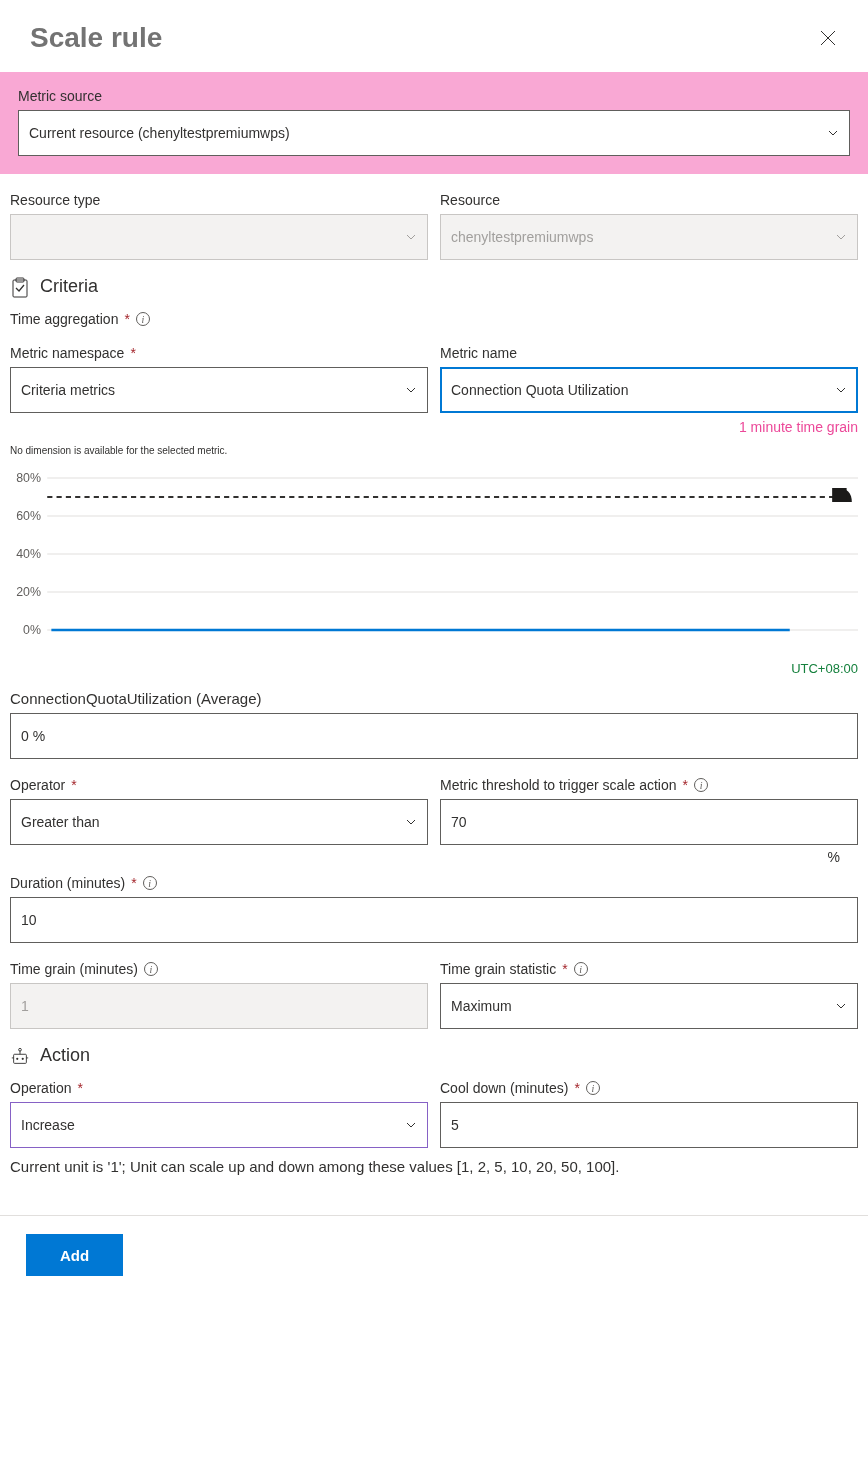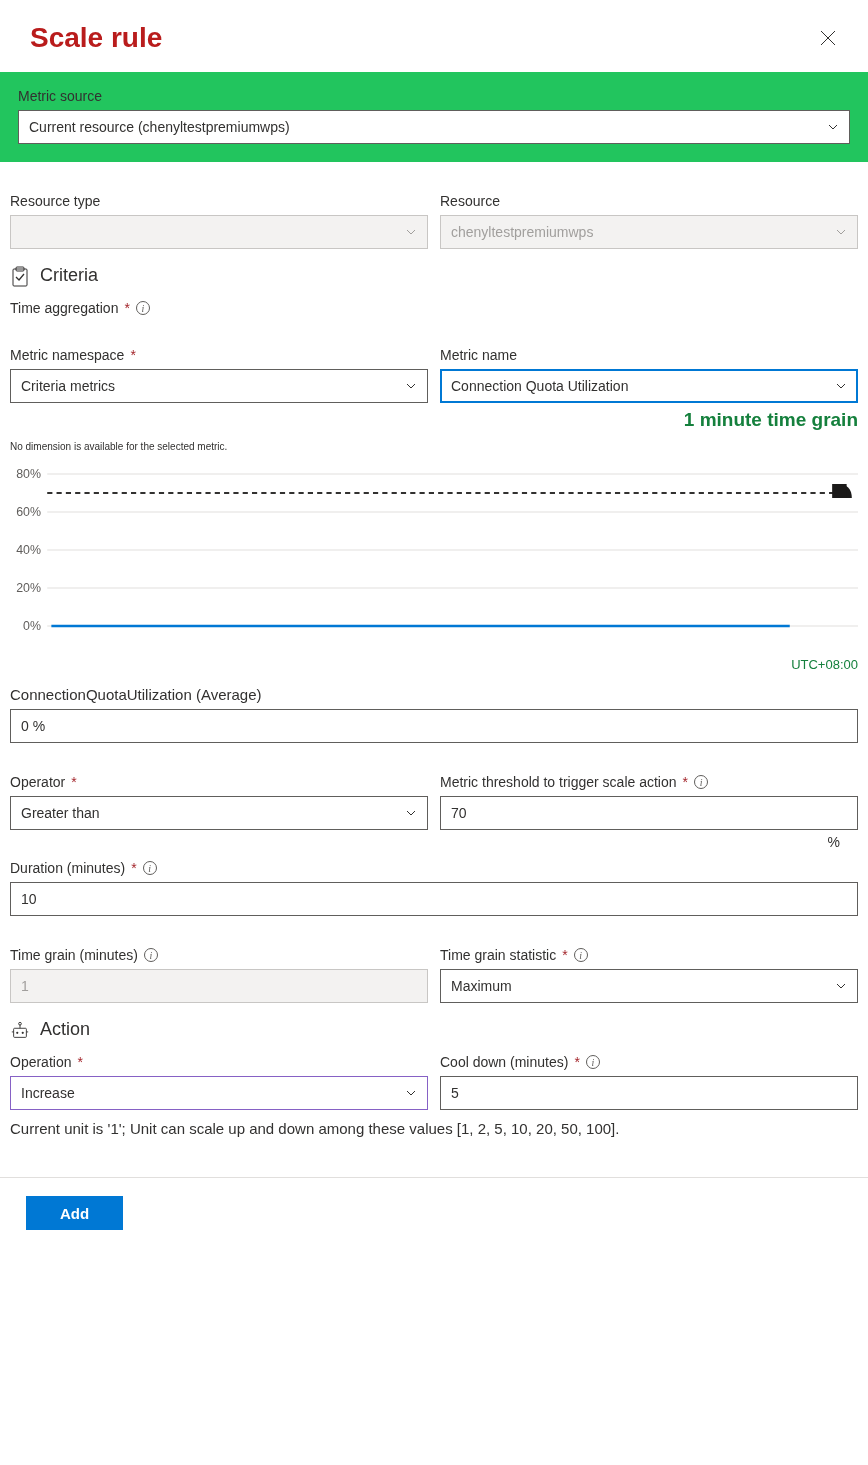--- a/index.html
+++ b/index.html
@@ -12,31 +12,31 @@
 }
 .header {
   display: flex;
   justify-content: space-between;
   align-items: center;
   padding: 22px 26px 18px 30px;
 }
 .header h1 {
   font-size: 28px;
   font-weight: 600;
-  color: #b91c1c;
+  color: #737373;
 }
 .close-btn {
   width: 28px; height: 28px;
   display: flex; align-items: center; justify-content: center;
   cursor: pointer;
   font-size: 18px;
   color: #323130;
 }
 .gray-section {
-  background: #22c55e;
+  background: #f9a8d4;
   padding: 16px 18px 18px 18px;
 }
 .label {
   font-size: 14px;
   color: #323130;
   margin-bottom: 6px;
   display: flex;
   align-items: center;
   gap: 6px;
 }
@@ -48,21 +48,21 @@
   display: inline-flex;
   align-items: center;
   justify-content: center;
   font-size: 10px;
   color: #605e5c;
   font-style: italic;
   font-family: Georgia, serif;
 }
 .select-box, .input-box {
   width: 100%;
-  height: 34px;
+  height: 46px;
   border: 1px solid #605e5c;
   background: #fff;
   padding: 0 10px;
   font-size: 14px;
   color: #323130;
   display: flex;
   align-items: center;
   justify-content: space-between;
   cursor: pointer;
 }
@@ -103,24 +103,23 @@
   font-size: 18px;
   color: #323130;
   margin-bottom: 14px;
 }
 .section-icon {
   width: 20px; height: 20px;
   display: inline-flex;
 }
 .helper-right {
   text-align: right;
-  font-size: 19px;
+  font-size: 14px;
   margin-top: 6px;
-  color: #15803d;
-  font-weight: bold;
+  color: #ec4899;
 }
 .dim-text {
   padding: 0 10px;
   font-size: 10px;
   color: #323130;
   margin-top: 10px;
 }
 .chart-area {
   padding: 12px 10px 0 10px;
 }
@@ -154,27 +153,27 @@
 }
 .footer {
   border-top: 1px solid #e1dfdd;
   margin-top: 40px;
   padding: 18px 26px;
 }
 .add-btn {
   background: #0078d4;
   color: #fff;
   border: none;
-  height: 34px;
+  height: 42px;
   padding: 0 34px;
   font-size: 15px;
   font-weight: 600;
   cursor: pointer;
 }
-.mt { margin-top: 31px; }
+.mt { margin-top: 18px; }
 </style>
 </head>
 <body>
 
 <div class="header">
   <h1>Scale rule</h1>
   <div class="close-btn">
     <svg width="16" height="16" viewBox="0 0 16 16">
         <path d="M1 1 L15 15 M15 1 L1 15" stroke="#323130" stroke-width="1"></path>
       </svg>

